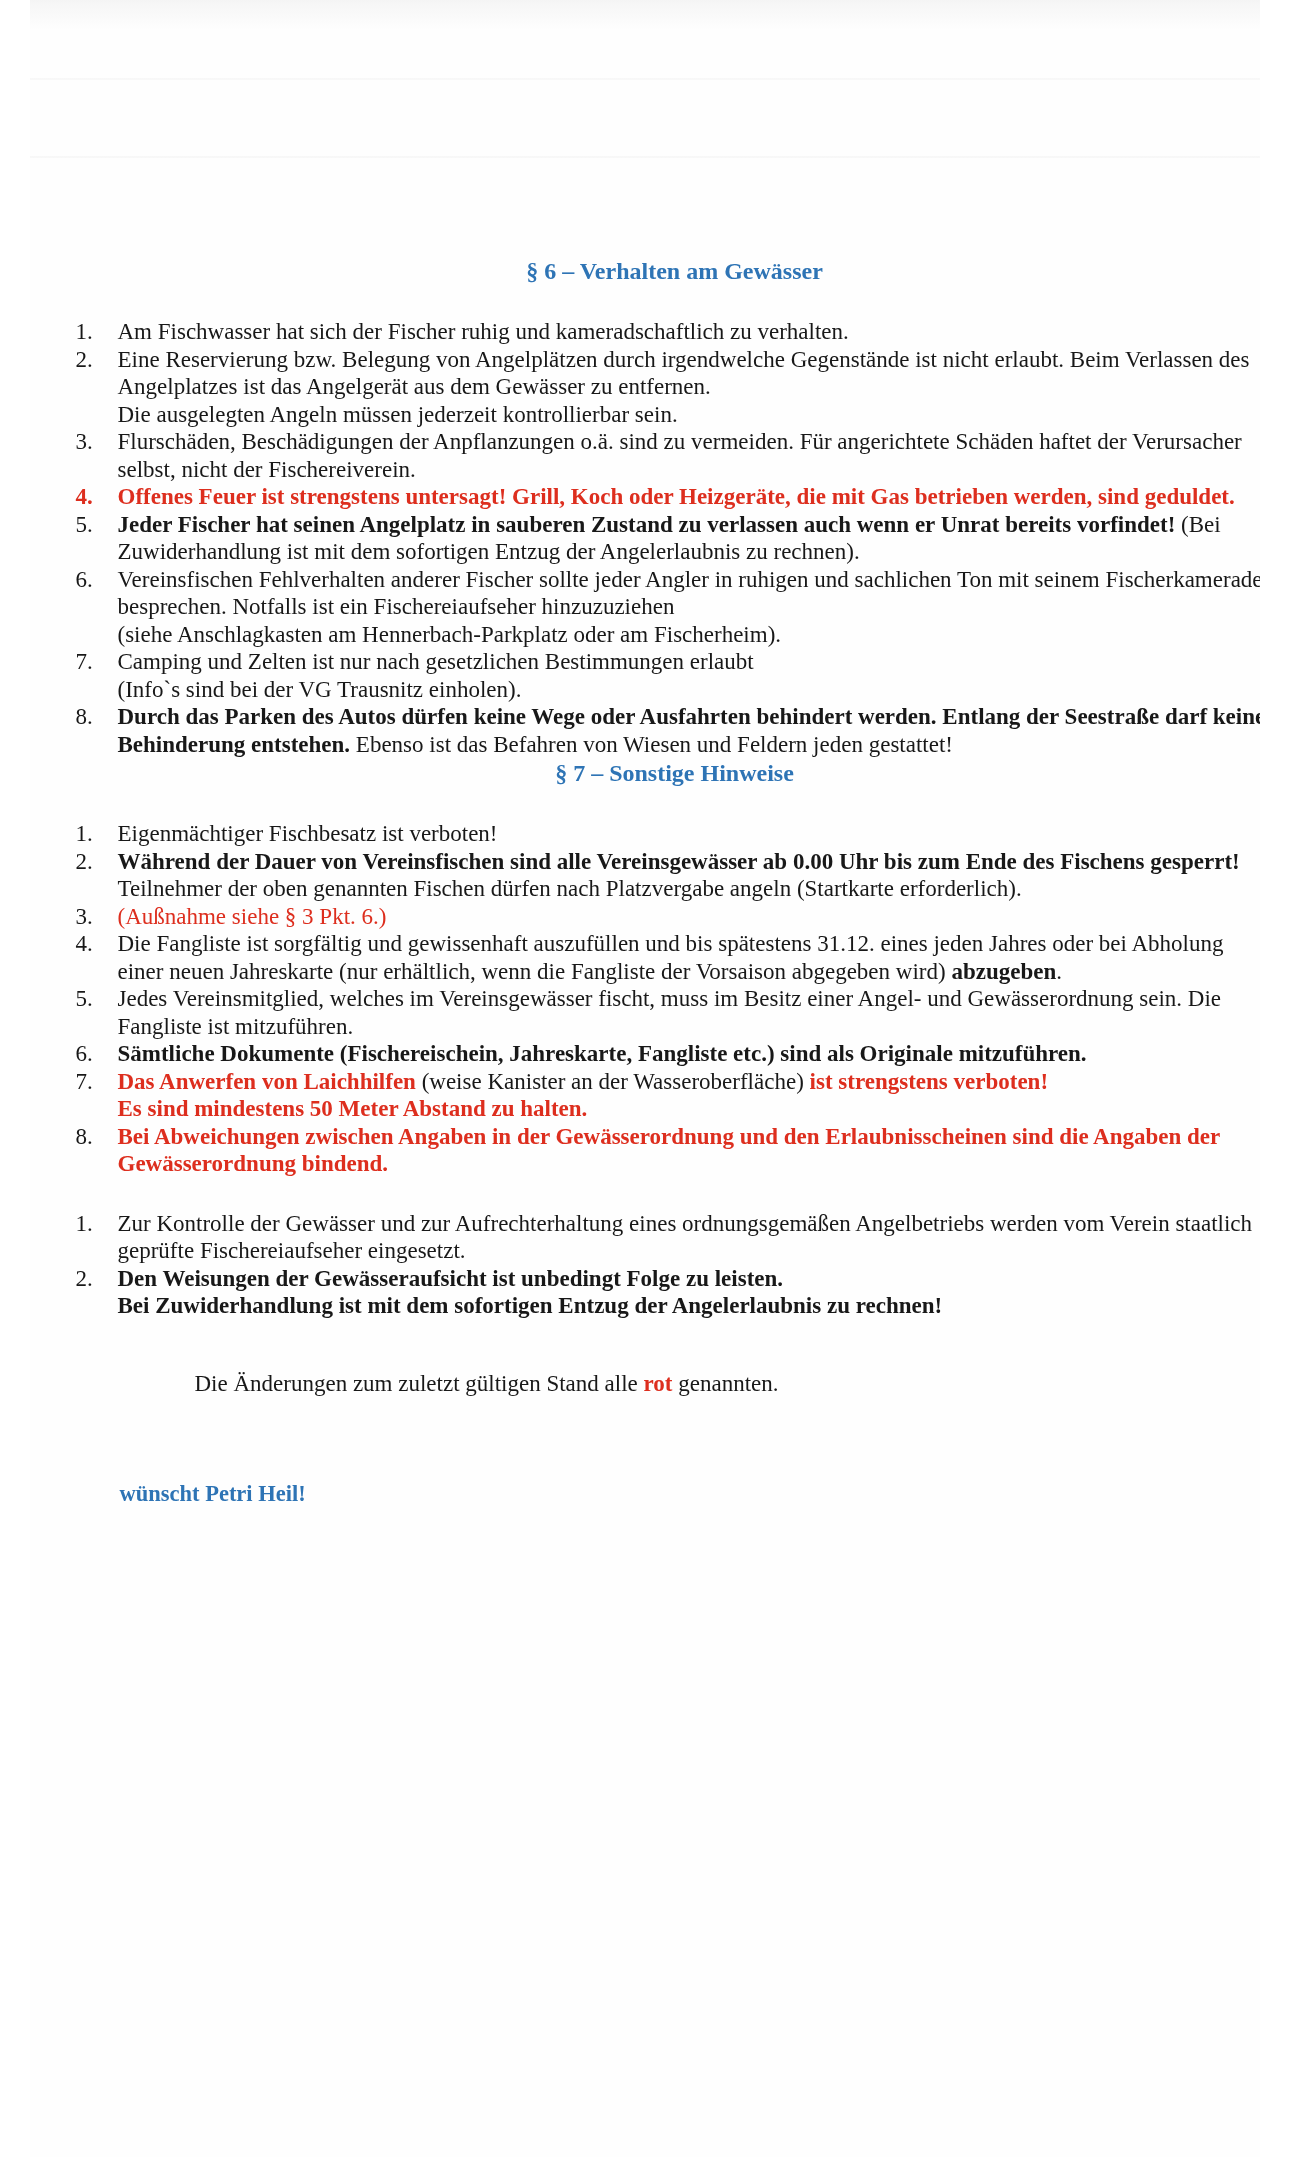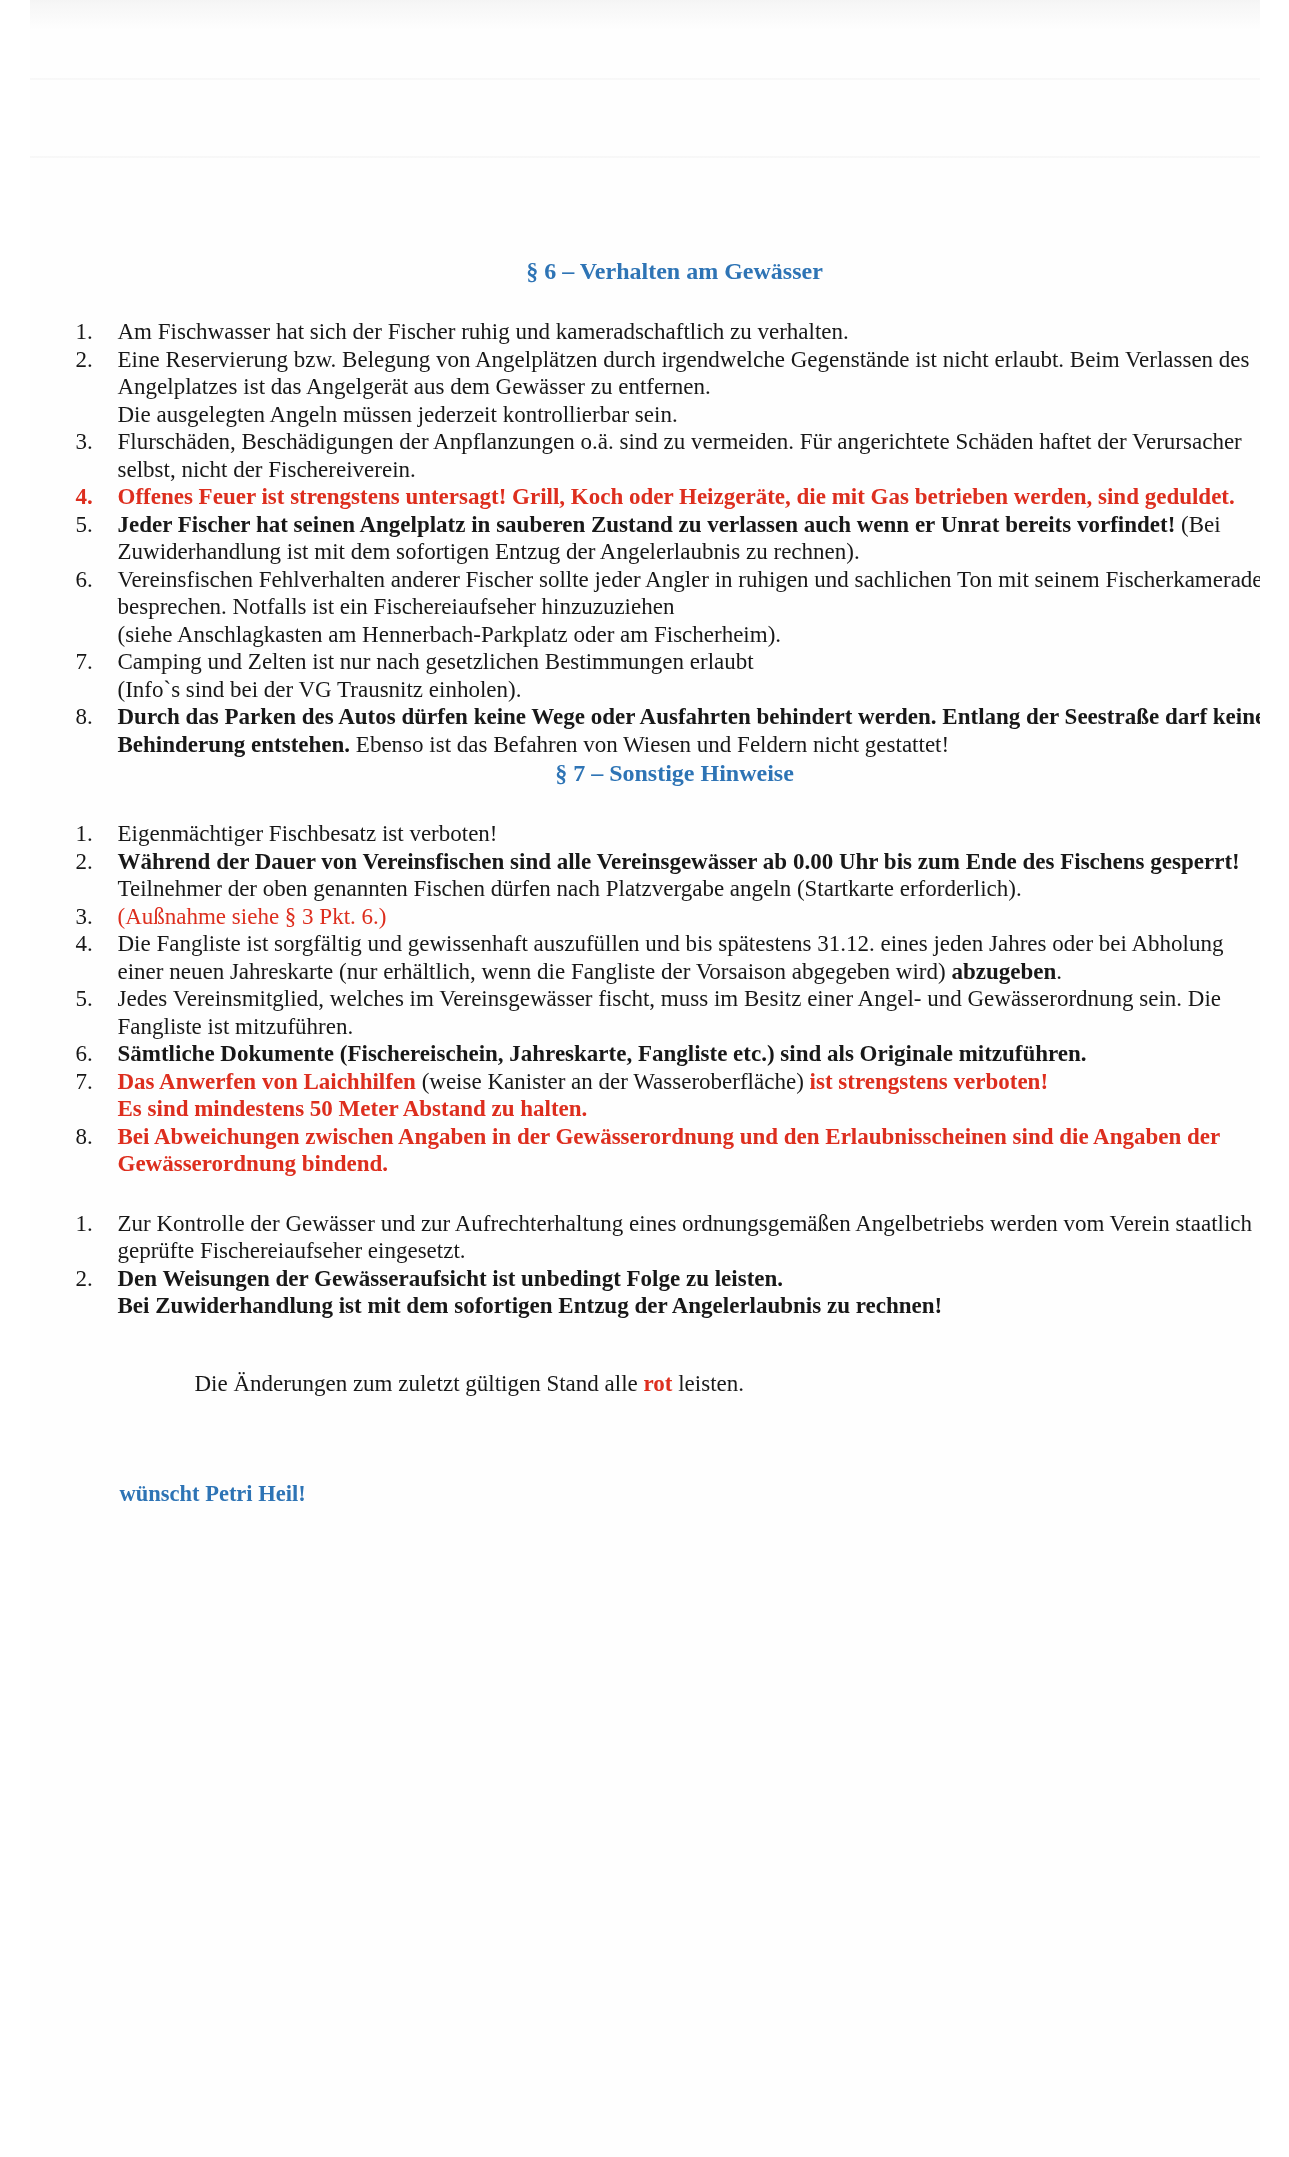--- a/index.html
+++ b/index.html
@@ -103,21 +103,21 @@
             <span class="body"><span class="seg-normal">Vereinsfischen Fehlverhalten anderer Fischer sollte jeder Angler in ruhigen und sachlichen Ton mit seinem Fischerkameraden besprechen. Notfalls ist ein Fischereiaufseher hinzuzuziehen
 (siehe Anschlagkasten am Hennerbach-Parkplatz oder am Fischerheim).</span></span>
           </div>
           <div class="item">
             <span class="num">7.</span>
             <span class="body"><span class="seg-normal">Camping und Zelten ist nur nach gesetzlichen Bestimmungen erlaubt
 (Info`s sind bei der VG Trausnitz einholen).</span></span>
           </div>
           <div class="item">
             <span class="num">8.</span>
-            <span class="body"><span class="seg-bold">Durch das Parken des Autos dürfen keine Wege oder Ausfahrten behindert werden. Entlang der Seestraße darf keine Behinderung entstehen. </span><span class="seg-normal">Ebenso ist das Befahren von Wiesen und Feldern nicht gestattet!</span></span>
+            <span class="body"><span class="seg-bold">Durch das Parken des Autos dürfen keine Wege oder Ausfahrten behindert werden. Entlang der Seestraße darf keine Behinderung entstehen. </span><span class="seg-normal">Ebenso ist das Befahren von Wiesen und Feldern jeden gestattet!</span></span>
           </div>
         </div>
     </section>
 
     <section class="doc-section">
       <h2 class="heading heading-s7">§ 7 – Sonstige Hinweise</h2>
       <div class="list">
           <div class="item">
             <span class="num">1.</span>
             <span class="body"><span class="seg-normal">Eigenmächtiger Fischbesatz ist verboten!</span></span>
@@ -161,20 +161,20 @@
             <span class="body"><span class="seg-normal">Zur Kontrolle der Gewässer und zur Aufrechterhaltung eines ordnungsgemäßen Angelbetriebs werden vom Verein staatlich geprüfte Fischereiaufseher eingesetzt.</span></span>
           </div>
           <div class="item">
             <span class="num">2.</span>
             <span class="body"><span class="seg-bold">Den Weisungen der Gewässeraufsicht ist unbedingt Folge zu leisten.
 Bei Zuwiderhandlung ist mit dem sofortigen Entzug der Angelerlaubnis zu rechnen!</span></span>
           </div>
         </div>
     </section>
 
-    <p class="changes"><span class="seg-normal">Die Änderungen zum zuletzt gültigen Stand alle </span><span class="seg-red-bold">rot</span><span class="seg-normal"> leisten.</span></p>
+    <p class="changes"><span class="seg-normal">Die Änderungen zum zuletzt gültigen Stand alle </span><span class="seg-red-bold">rot</span><span class="seg-normal"> genannten.</span></p>
 
     <footer class="footer">
       <div>wünscht Petri Heil!</div>
     </footer>
 
   </main>
 </div>
 
 </body></html>

